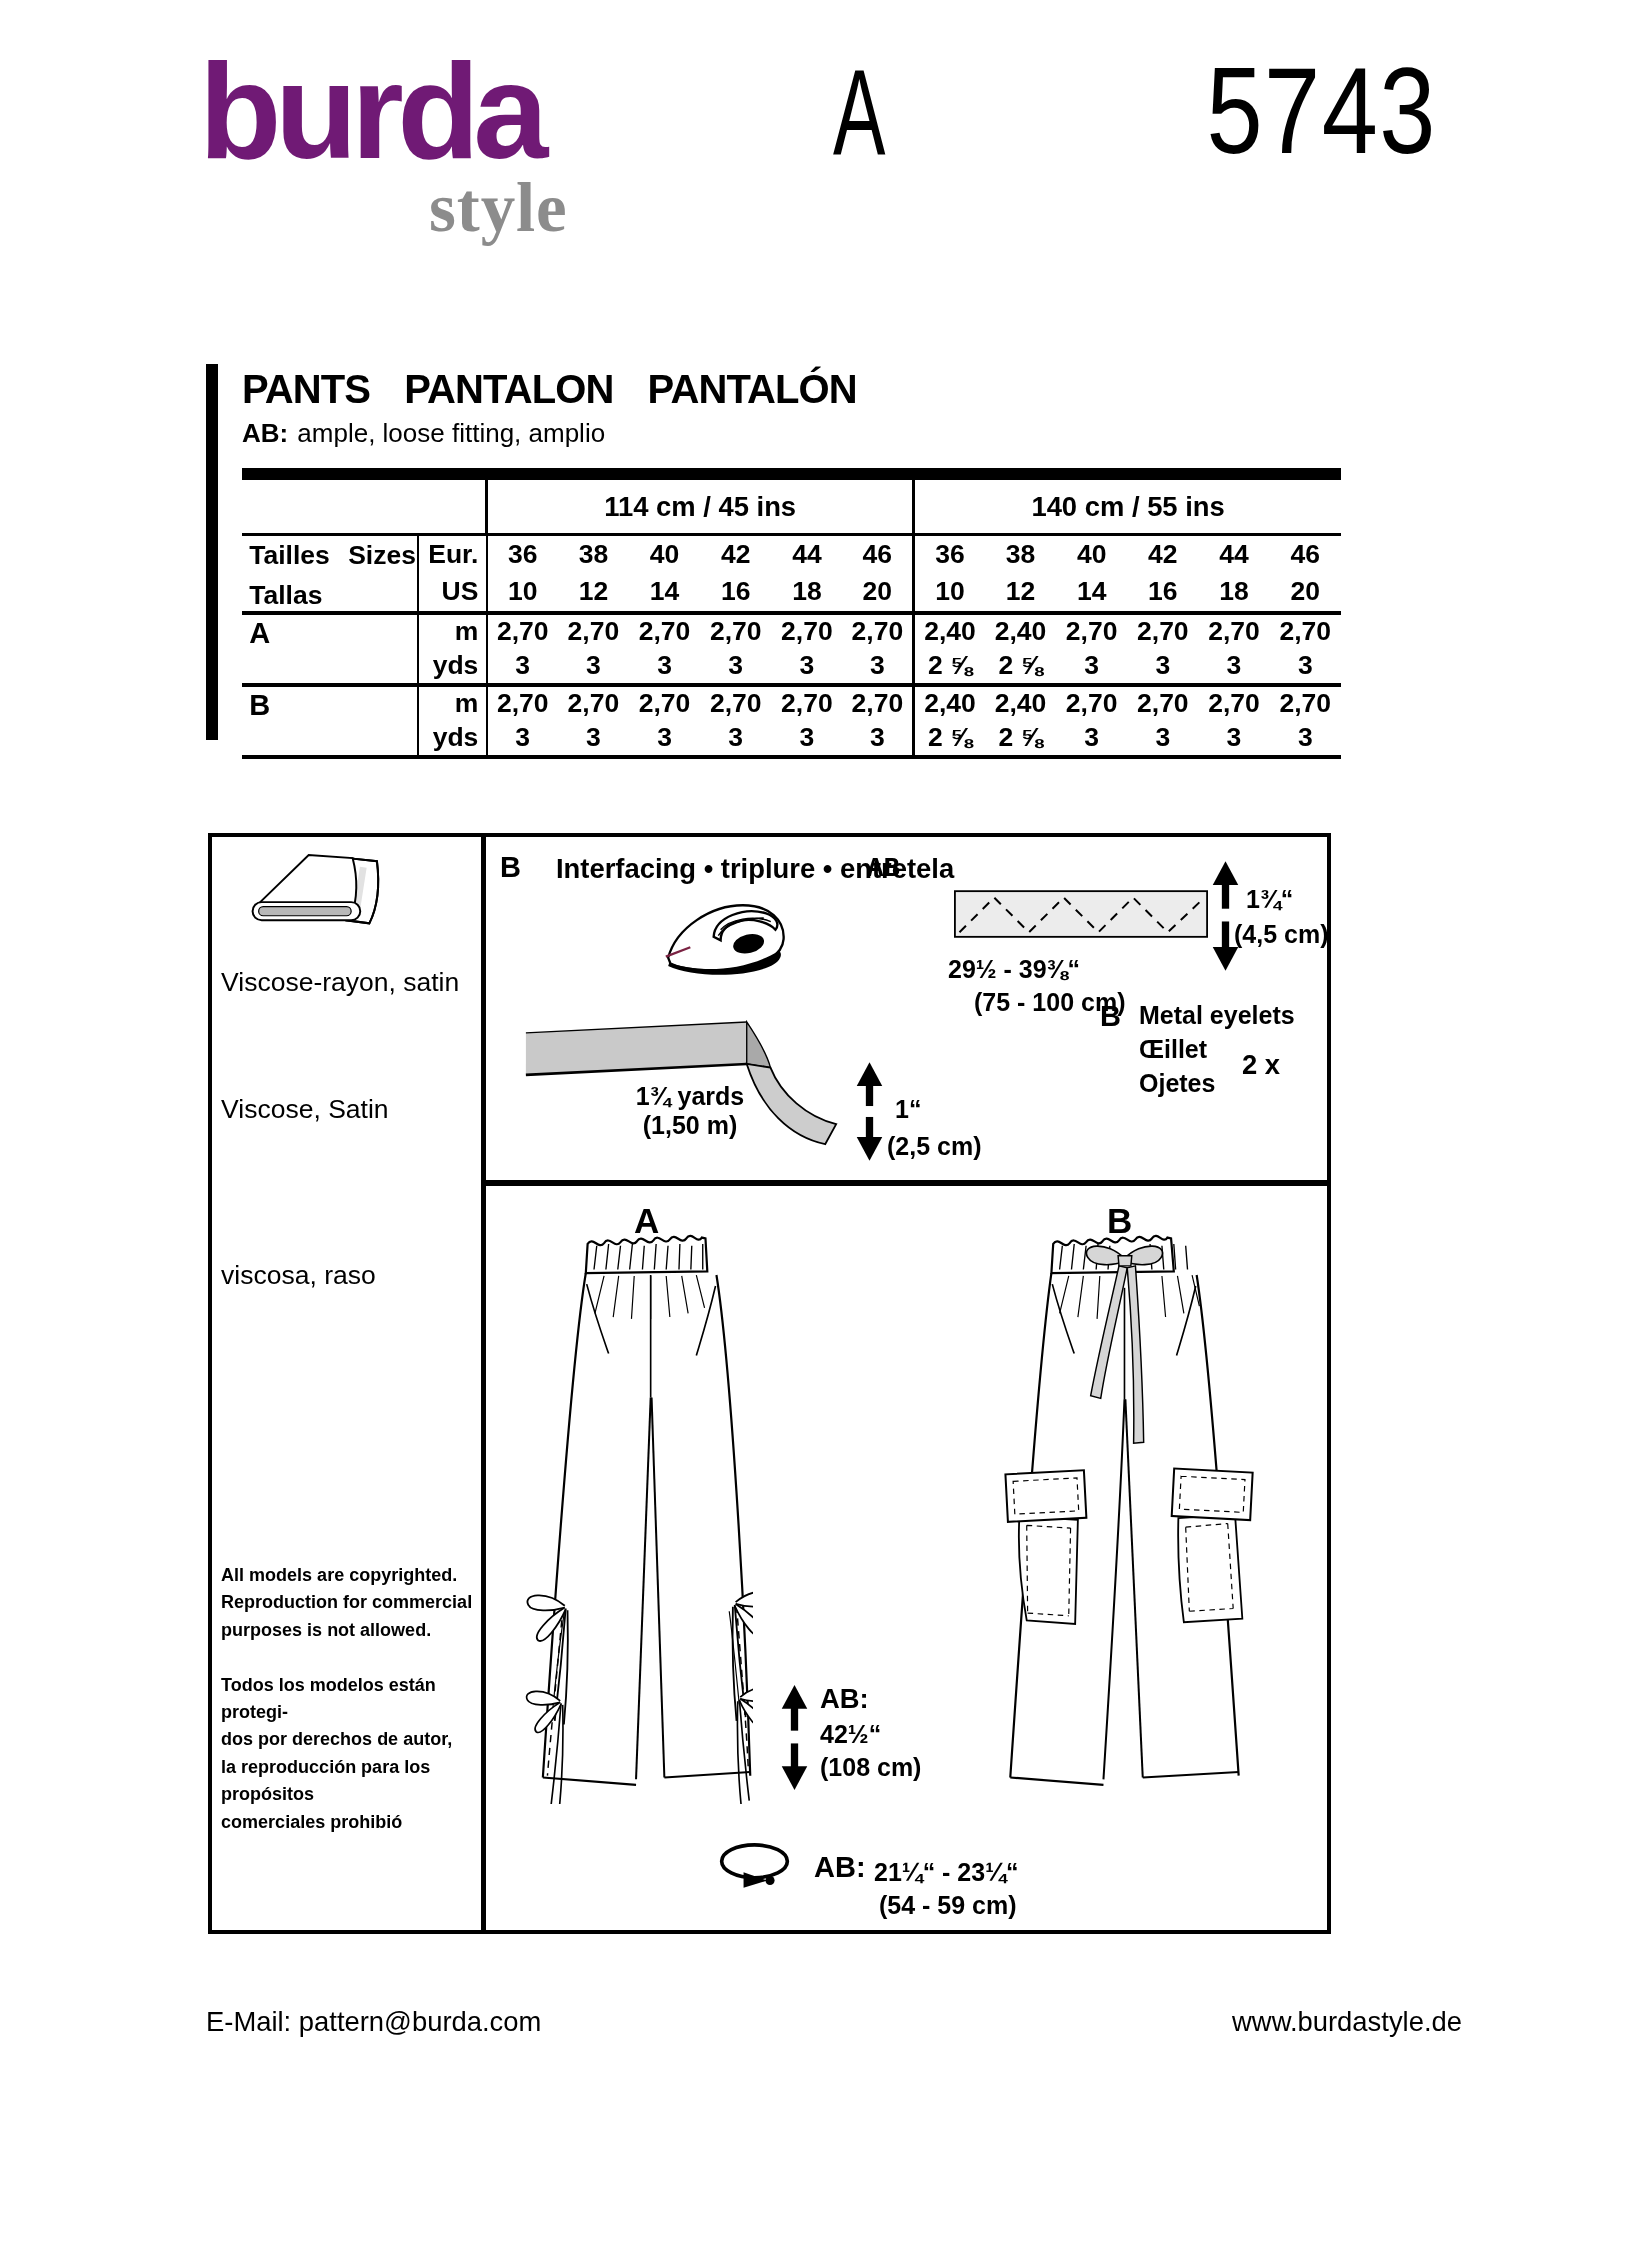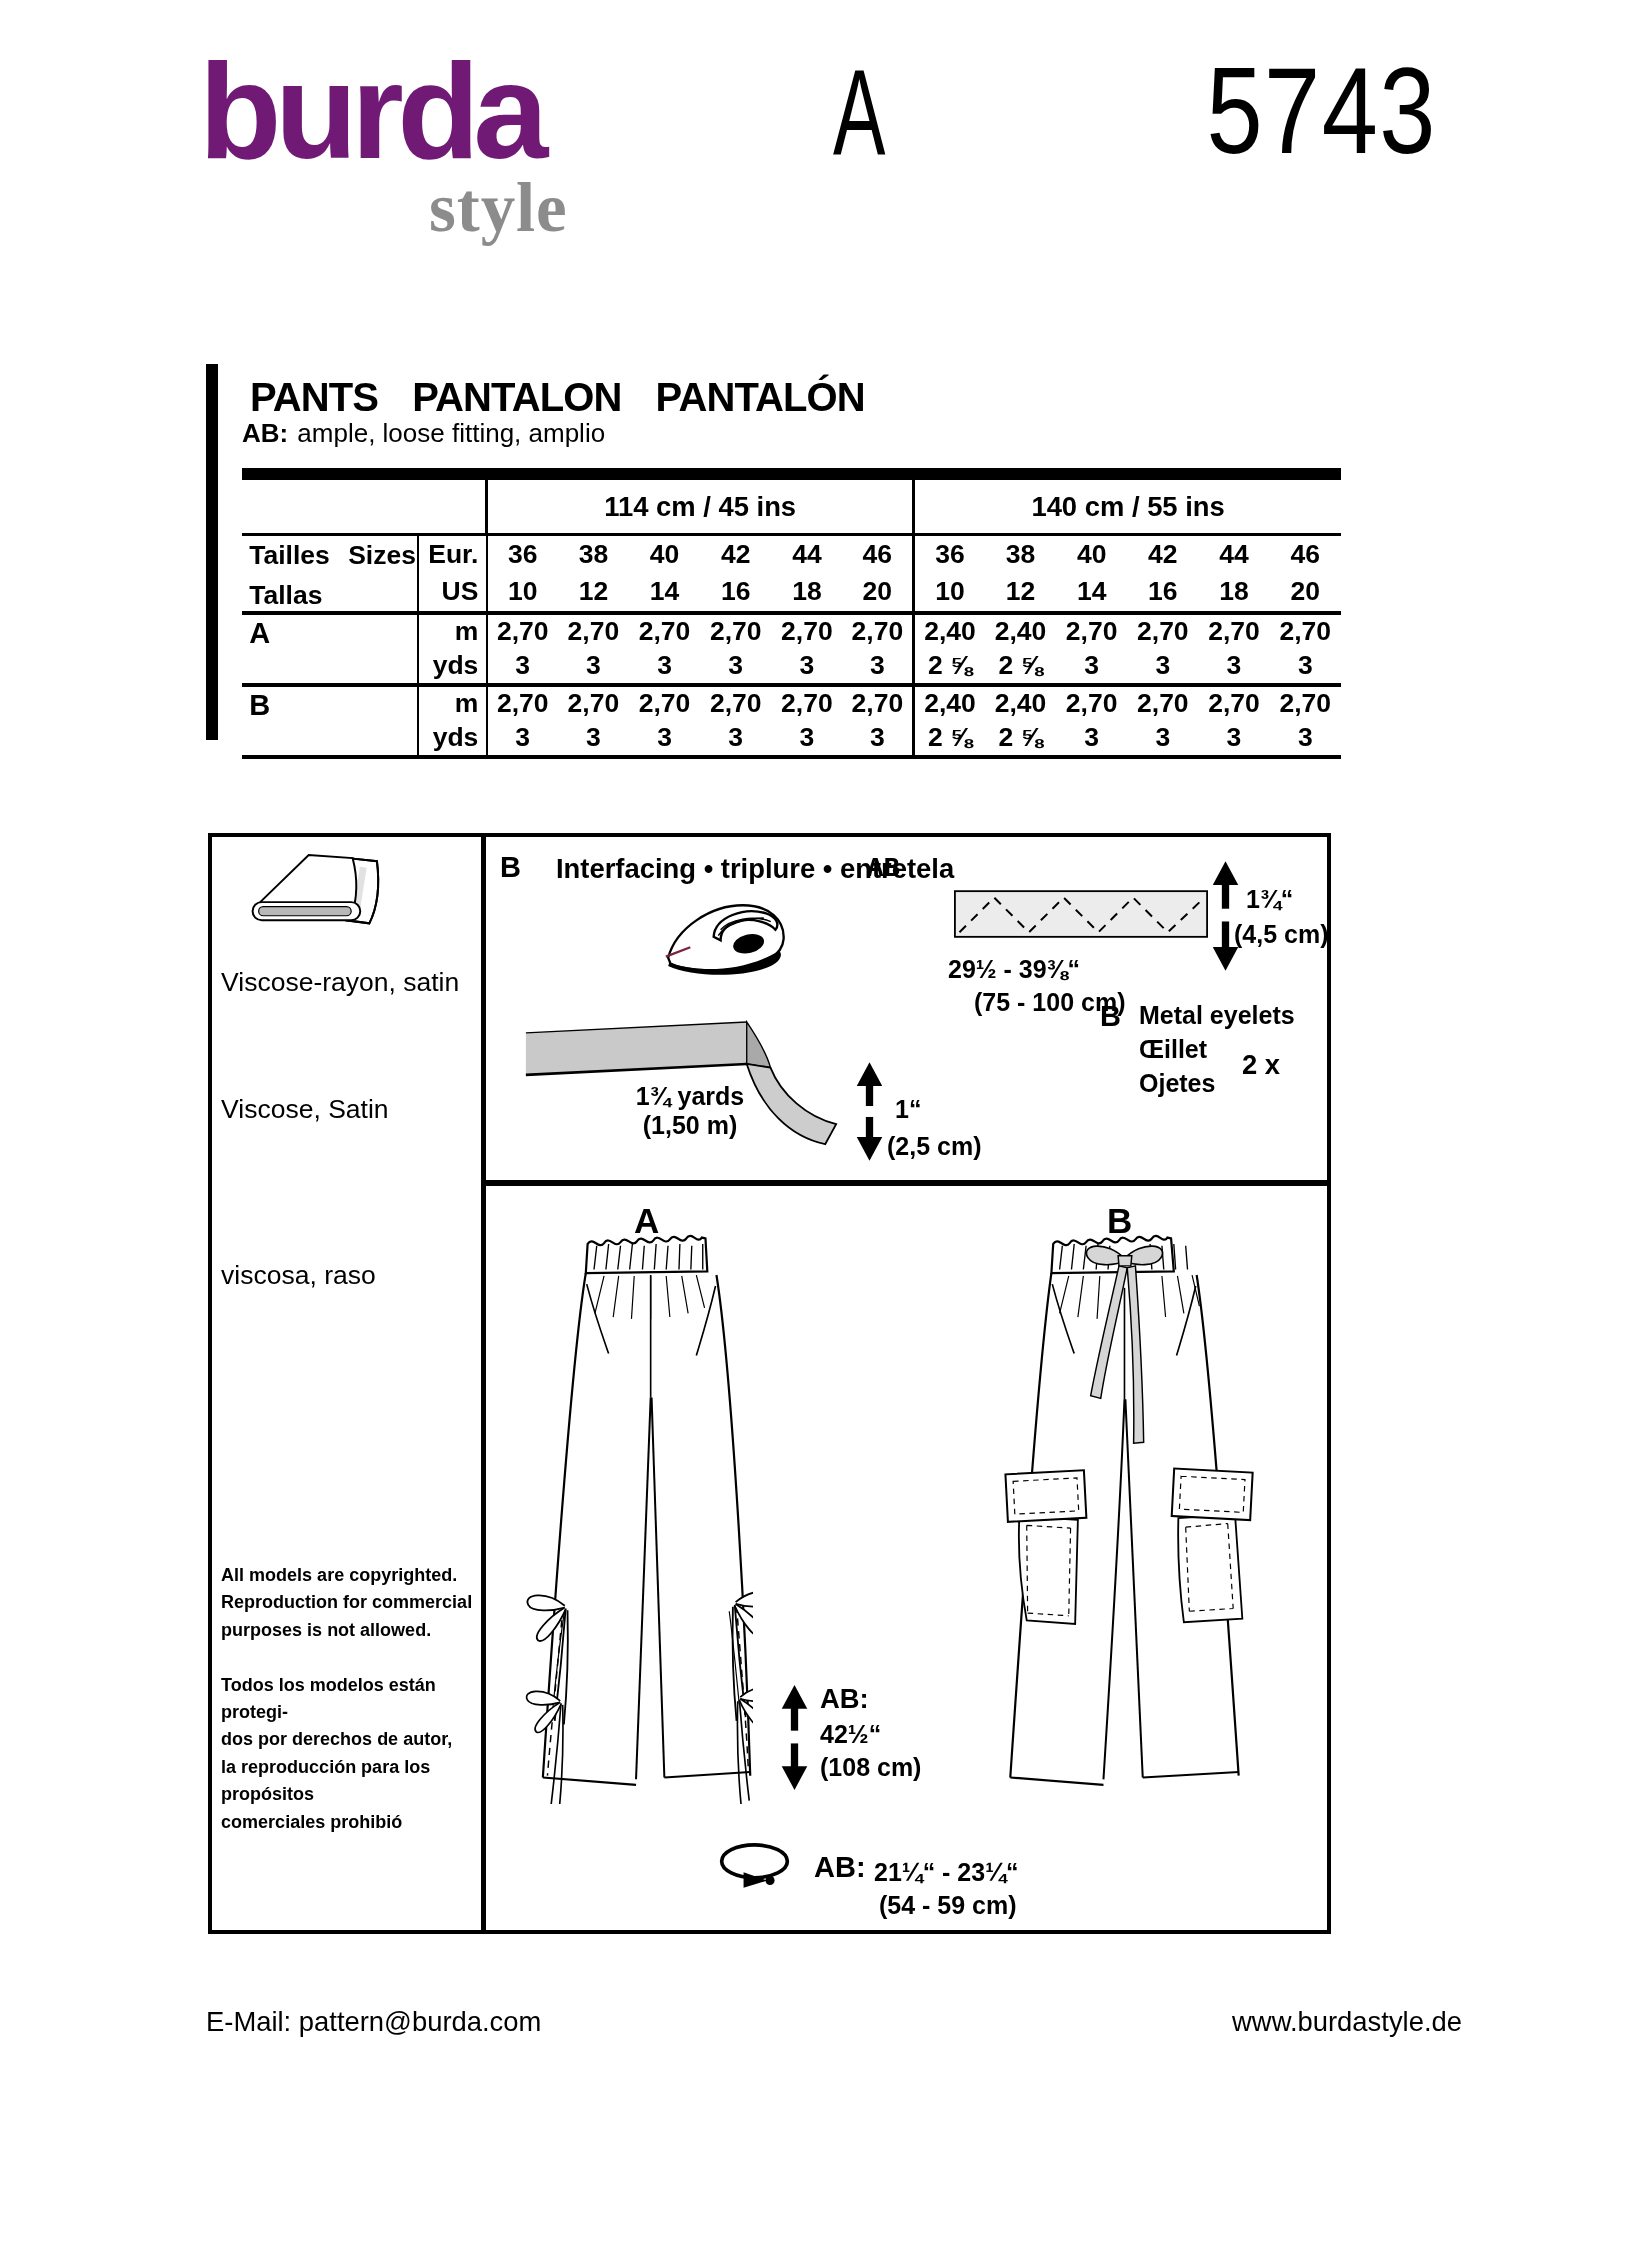--- a/index.html
+++ b/index.html
@@ -7,21 +7,21 @@
     width:1640px;height:2266px;position:relative;background:#fff;color:#000;
     font-family:"Liberation Sans", sans-serif;overflow:hidden;
   }
   .abs{position:absolute;}
   
   .burda{font-size:135px;font-weight:bold;letter-spacing:-6.4px;line-height:1;}
   .style-word{font-family:"Liberation Serif", serif;font-weight:bold;font-size:69px;letter-spacing:0.9px;line-height:1;}
   .big-glyph{font-size:123px;line-height:1;font-weight:400;}
   
   .title-bar{width:12px;background:#000;}
-  .page-title{font-size:40px;font-weight:bold;word-spacing:24px;letter-spacing:-0.9px;margin:8px;}
+  .page-title{font-size:40px;font-weight:bold;word-spacing:24px;letter-spacing:-0.9px;margin:0;}
   .subtitle{font-size:26px;margin:0;}
   .subtitle b{margin-right:9.1px;}
   .table-topbar{height:12px;background:#000;}
   
   table{border-collapse:collapse;table-layout:fixed;}
   td{padding:0;font-weight:bold;font-size:26.5px;white-space:nowrap;}
   col.col-lbl{width:176px;} col.col-unit{width:68px;} col.col-size{width:71px;}
   tr.group-row td{border-bottom:3.7px solid #000;height:53px;}
   td.group{text-align:center;font-size:27.4px;border-left:3.7px solid #000;}
   tr.eur-row td{height:35px;}

